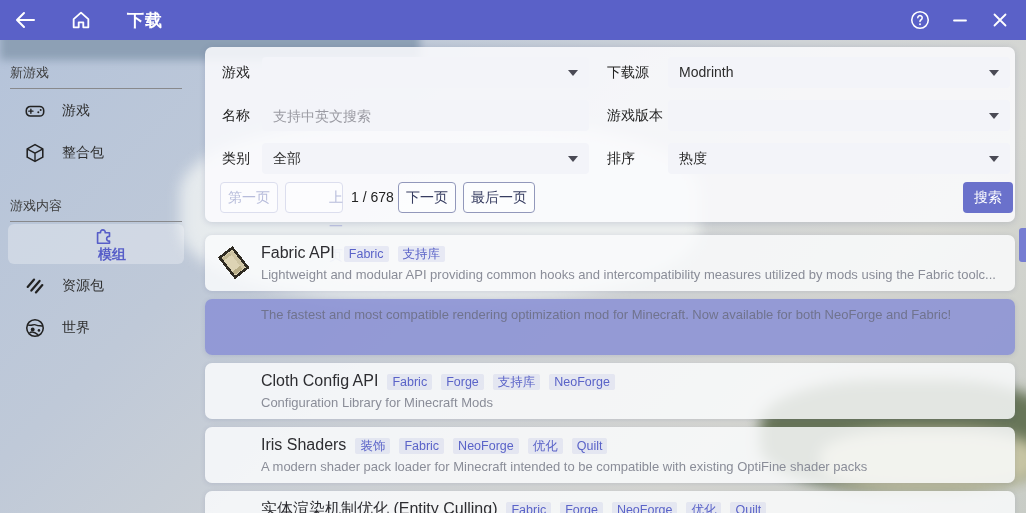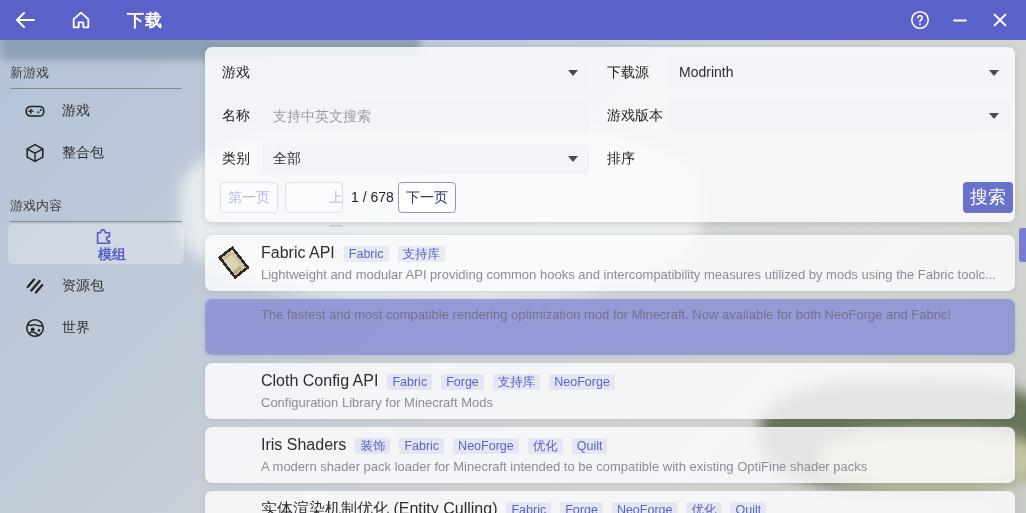--- a/index.html
+++ b/index.html
@@ -52,21 +52,21 @@
   .control input { width:100%; height:100%; border:none; outline:none; background:transparent;
     font-size:14px; color:#2c2c2c; font-family:inherit; }
   .control input::placeholder { color:#9b9ba3; }
 
   .pag-btn { position:absolute; top:135px; height:31px; border-radius:4px; background:rgba(255,255,255,0.55);
     font-size:14px; text-align:center; line-height:29px; cursor:pointer; }
   .pag-btn.disabled { border:1px solid #dcdeee; color:#b7bcdb; cursor:default; }
   .pag-btn.enabled { border:1px solid #9298bb; color:#363c60; }
   .page-indicator { position:absolute; top:135px; height:31px; font-size:14px; color:#222; line-height:31px; }
   .search-btn { position:absolute; top:135px; right:2px; width:50px; height:31px; background:#6a71cb;
-    color:#fff; font-size:18px; text-align:center; line-height:31px; border-radius:4px; cursor:pointer; }
+    color:#fff; font-size:14px; text-align:center; line-height:31px; border-radius:4px; cursor:pointer; }
 
   
   .mod-list { position:absolute; left:205px; top:235px; width:810px; z-index:10; }
   .mod-card { position:relative; width:810px; height:56px; margin-bottom:8px;
     background:rgba(250,251,253,0.84); border-radius:7px; box-shadow:0 1px 5px rgba(60,70,120,0.15); cursor:pointer; }
   .mod-card.highlighted { background:rgba(139,146,213,0.88); }
   .mod-icon { position:absolute; left:10px; top:9px; width:38px; height:38px; }
   .mod-text { position:absolute; left:56px; top:6px; right:14px; }
   .mod-titlerow { display:flex; align-items:center; height:24px; white-space:nowrap; overflow:hidden; }
   .mod-title { font-size:16px; color:#2d2d31; }
@@ -220,25 +220,29 @@
     <div class="control" style="left:463px; top:10px; width:342px;">
       <span>Modrinth</span><span class="caret"></span>
     </div>
 
     <div class="f-label" style="left:402px; top:53px;">游戏版本</div>
     <div class="control" style="left:463px; top:53px; width:342px;">
       <span></span><span class="caret"></span>
     </div>
 
     <div class="f-label" style="left:402px; top:96px;">排序</div>
+    <div class="control" style="left:463px; top:96px; width:342px;">
+      <span>热度</span><span class="caret"></span>
+    </div>
 
     <div class="pag-btn disabled" style="left:15px; width:58px;font-family:Liberation Serif, serif;">第一页</div>
     <div class="pag-btn disabled" style="left:80px; width:58px;padding-left:43px;">上一页</div>
     <div class="page-indicator" style="left:146px;">1 / 678</div>
     <div class="pag-btn enabled" style="left:193px; width:58px;">下一页</div>
+    <div class="pag-btn enabled" style="left:258px; width:72px;">最后一页</div>
     <div class="search-btn">搜索</div>
   </div>
 
   <div class="mod-list">
     <div class="mod-card">
       <span class="mod-icon">
         <svg width="38" height="38" viewBox="0 0 38 38" shape-rendering="crispEdges">
           <g transform="rotate(-38 19 19)">
             <rect x="11" y="6" width="16" height="25" fill="#ddd3b4" stroke="#2e2a21" stroke-width="2.6"></rect>
             <rect x="12.5" y="8" width="13" height="3" fill="#c3b995"></rect>

